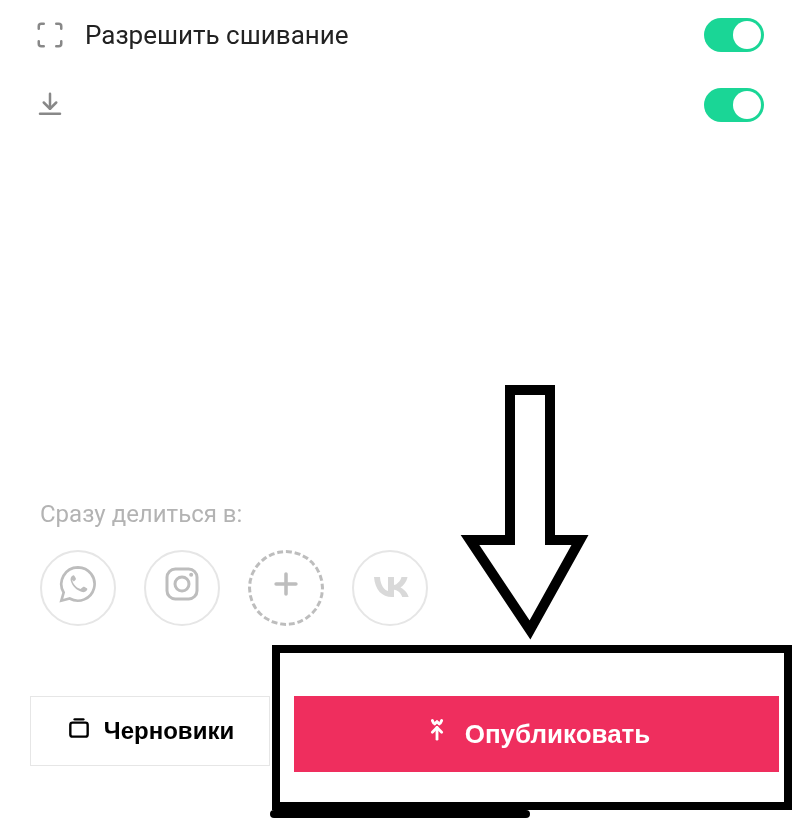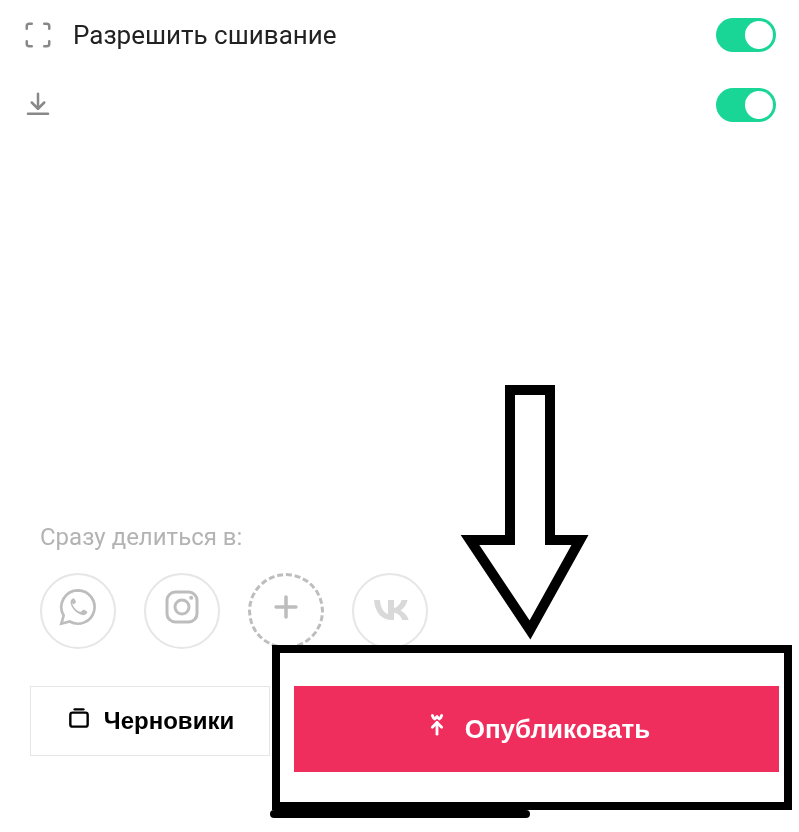--- a/index.html
+++ b/index.html
@@ -8,21 +8,21 @@
     height: 832px;
     background: #ffffff;
     font-family: -apple-system, BlinkMacSystemFont, "Segoe UI", Roboto, Helvetica, Arial, sans-serif;
     position: relative;
     overflow: hidden;
     color: #111;
   }
   .settings-row {
     display: flex;
     justify-content: space-between;
-    padding: 18px 23px;
+    padding: 18px 35px;
   }
   .settings-left {
     display: flex;
     align-items: center;
     gap: 20px;
   }
   .settings-label {
     font-size: 26px;
     color: #222;
     font-weight: 400;
@@ -45,21 +45,21 @@
     height: 28px;
     border-radius: 50%;
     background: #fff;
     top: 3px;
     right: 3px;
   }
   
   .share-section {
     position: absolute;
     left: 40px;
-    top: 523px;
+    top: 500px;
     width: 720px;
   }
   .share-label {
     font-size: 24px;
     color: #b3b3b3;
     font-weight: 400;
     margin-bottom: 22px;
   }
   .share-icons {
     display: flex;
@@ -103,21 +103,21 @@
     justify-content: center;
     gap: 12px;
     font-size: 24px;
     font-weight: 600;
     color: #000;
     cursor: pointer;
     margin-left: 10px;
   }
   .publish-btn {
     flex: 1;
-    height: 86px;
+    height: 76px;
     background: #ef2e5e;
     color: #fff;
     display: flex;
     align-items: center;
     justify-content: center;
     gap: 14px;
     font-size: 26px;
     font-weight: 600;
     border: none;
     cursor: pointer;

